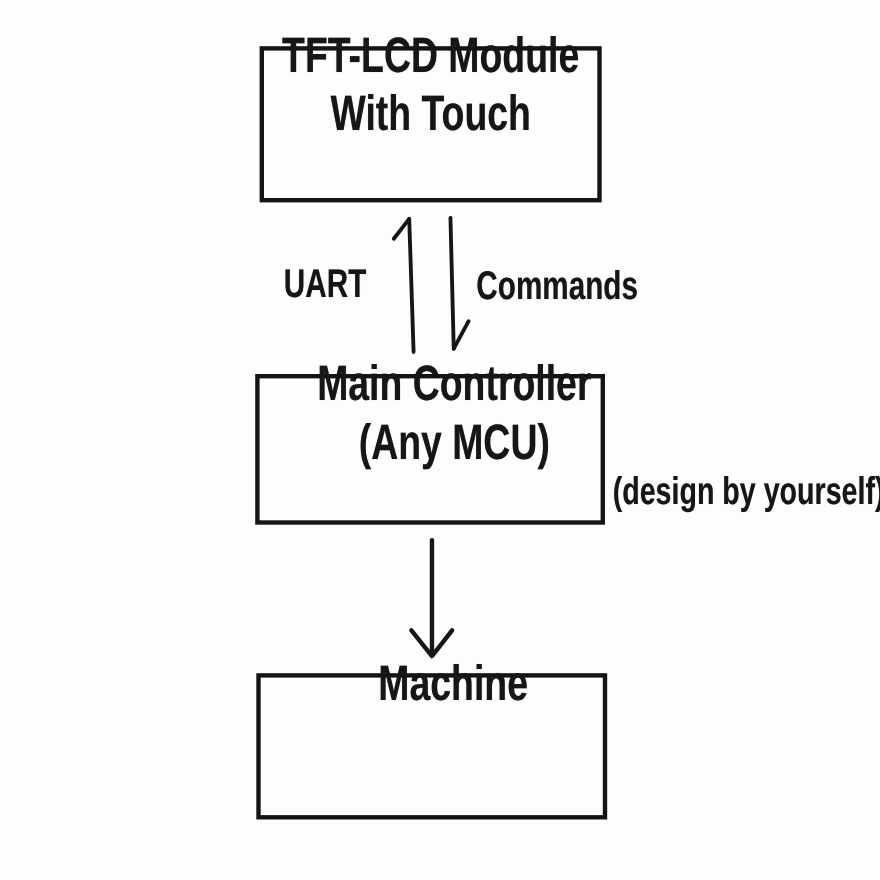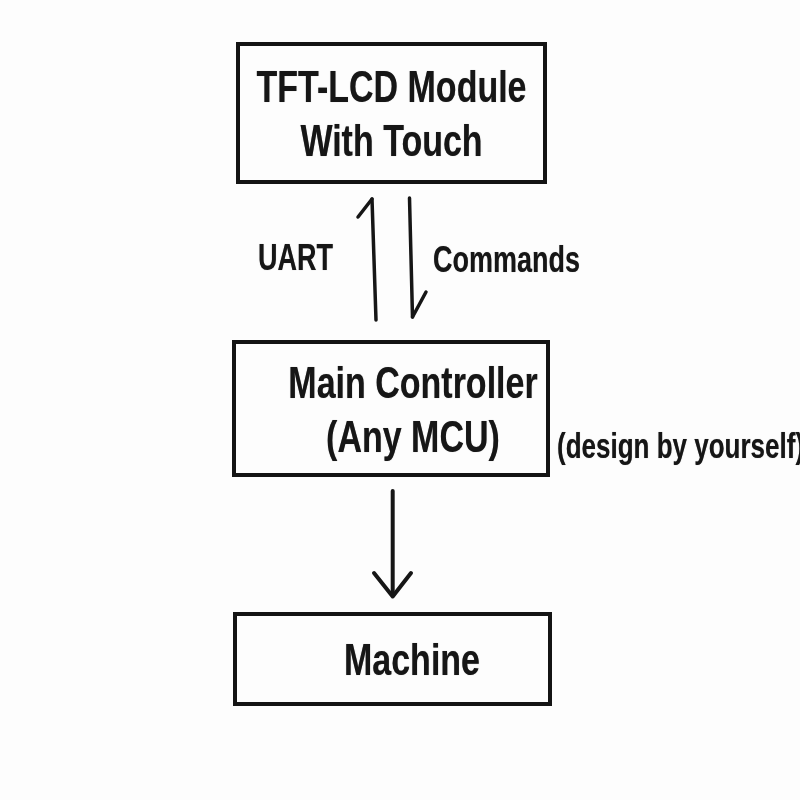--- a/index.html
+++ b/index.html
@@ -21,27 +21,26 @@
     left: 0;
     top: 0;
     width: 800px;
     height: 800px;
   }
   .node {
     position: absolute;
     border: 4px solid #141414;
     background: #fdfdfd;
     display: flex;
-    align-items: center;
     justify-content: center;
     box-sizing: border-box;
   }
   .node-tft     { left: 236px; top: 42px;  width: 311px; height: 142px; }
   .node-mcu     { left: 232px; top: 340px; width: 318px; height: 137px; padding-left: 44px; }
-  .node-machine { left: 233px; top: 612px; width: 319px; height: 94px; padding-left: 39px; }
+  .node-machine { left: 233px; top: 612px; width: 319px; height: 133px; padding-left: 39px; }
   .node-text {
     font-size: 34px;
     font-weight: bold;
     line-height: 40px;
     text-align: center;
     white-space: nowrap;
     transform: scaleY(1.33);
     text-shadow: 0 0 0.6px rgba(20,20,20,0.55);
   }
   .edge-label {

